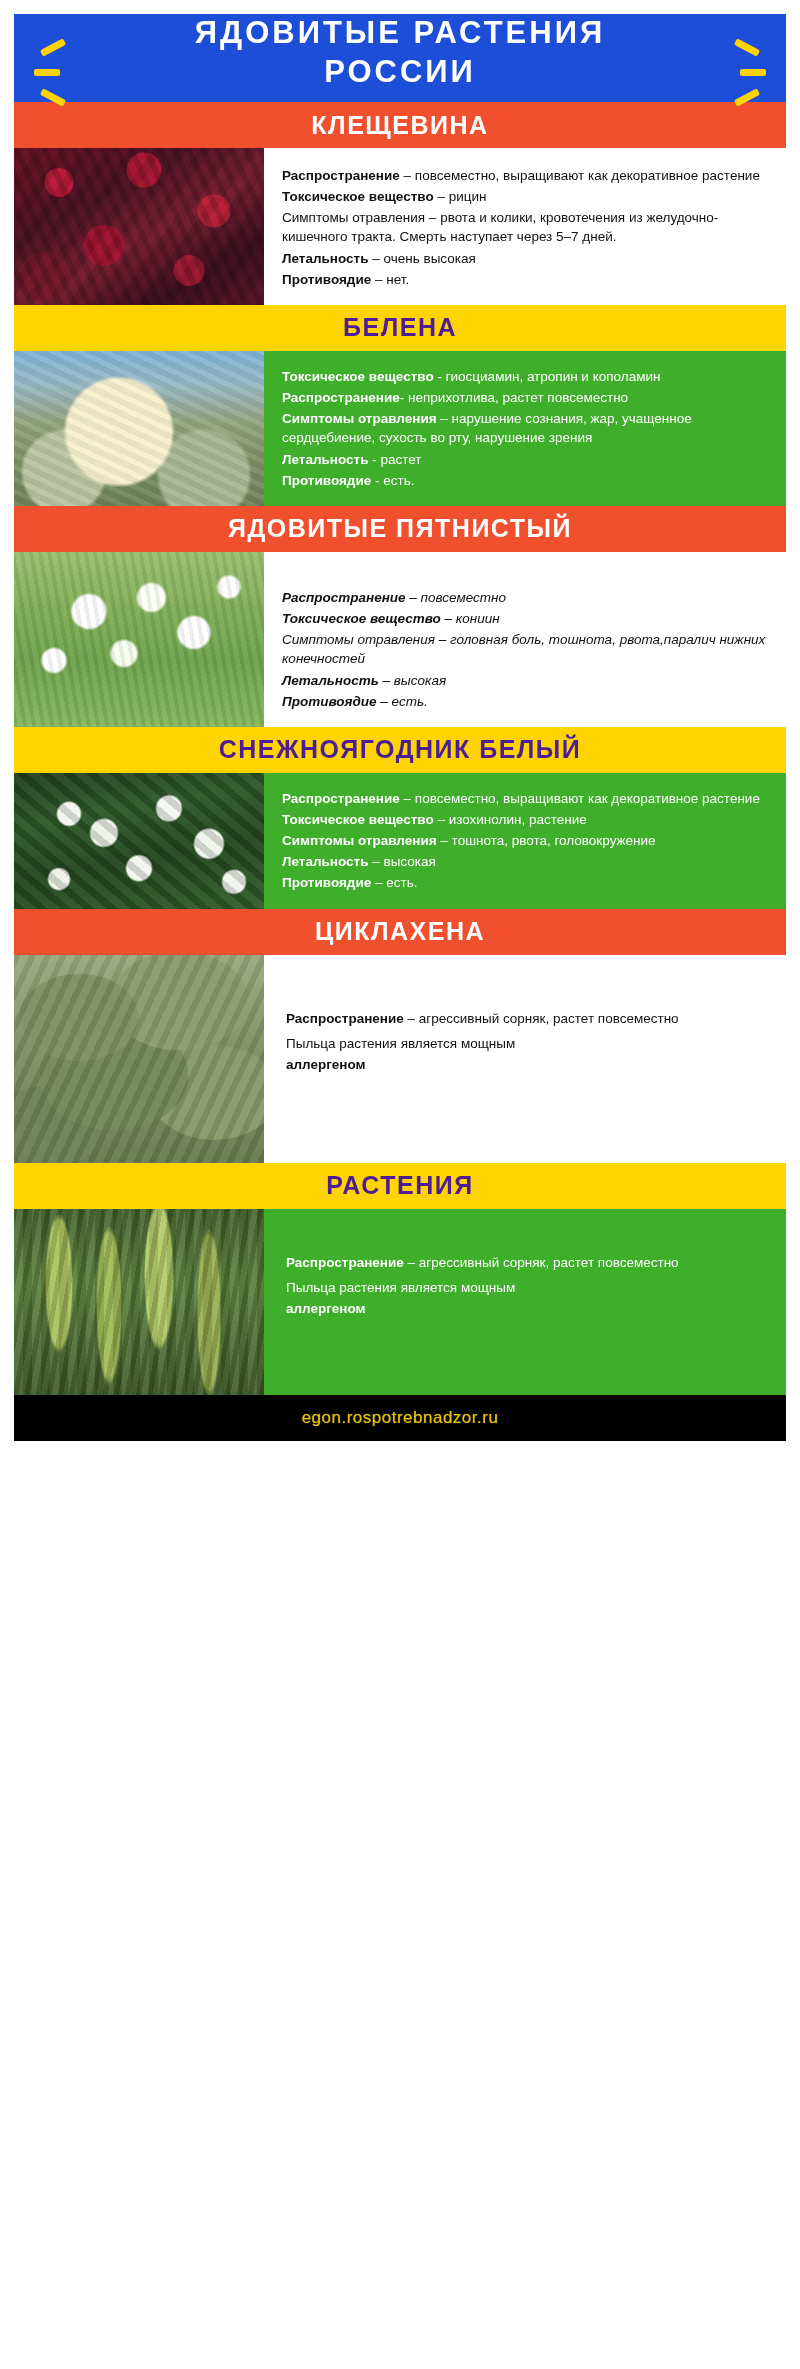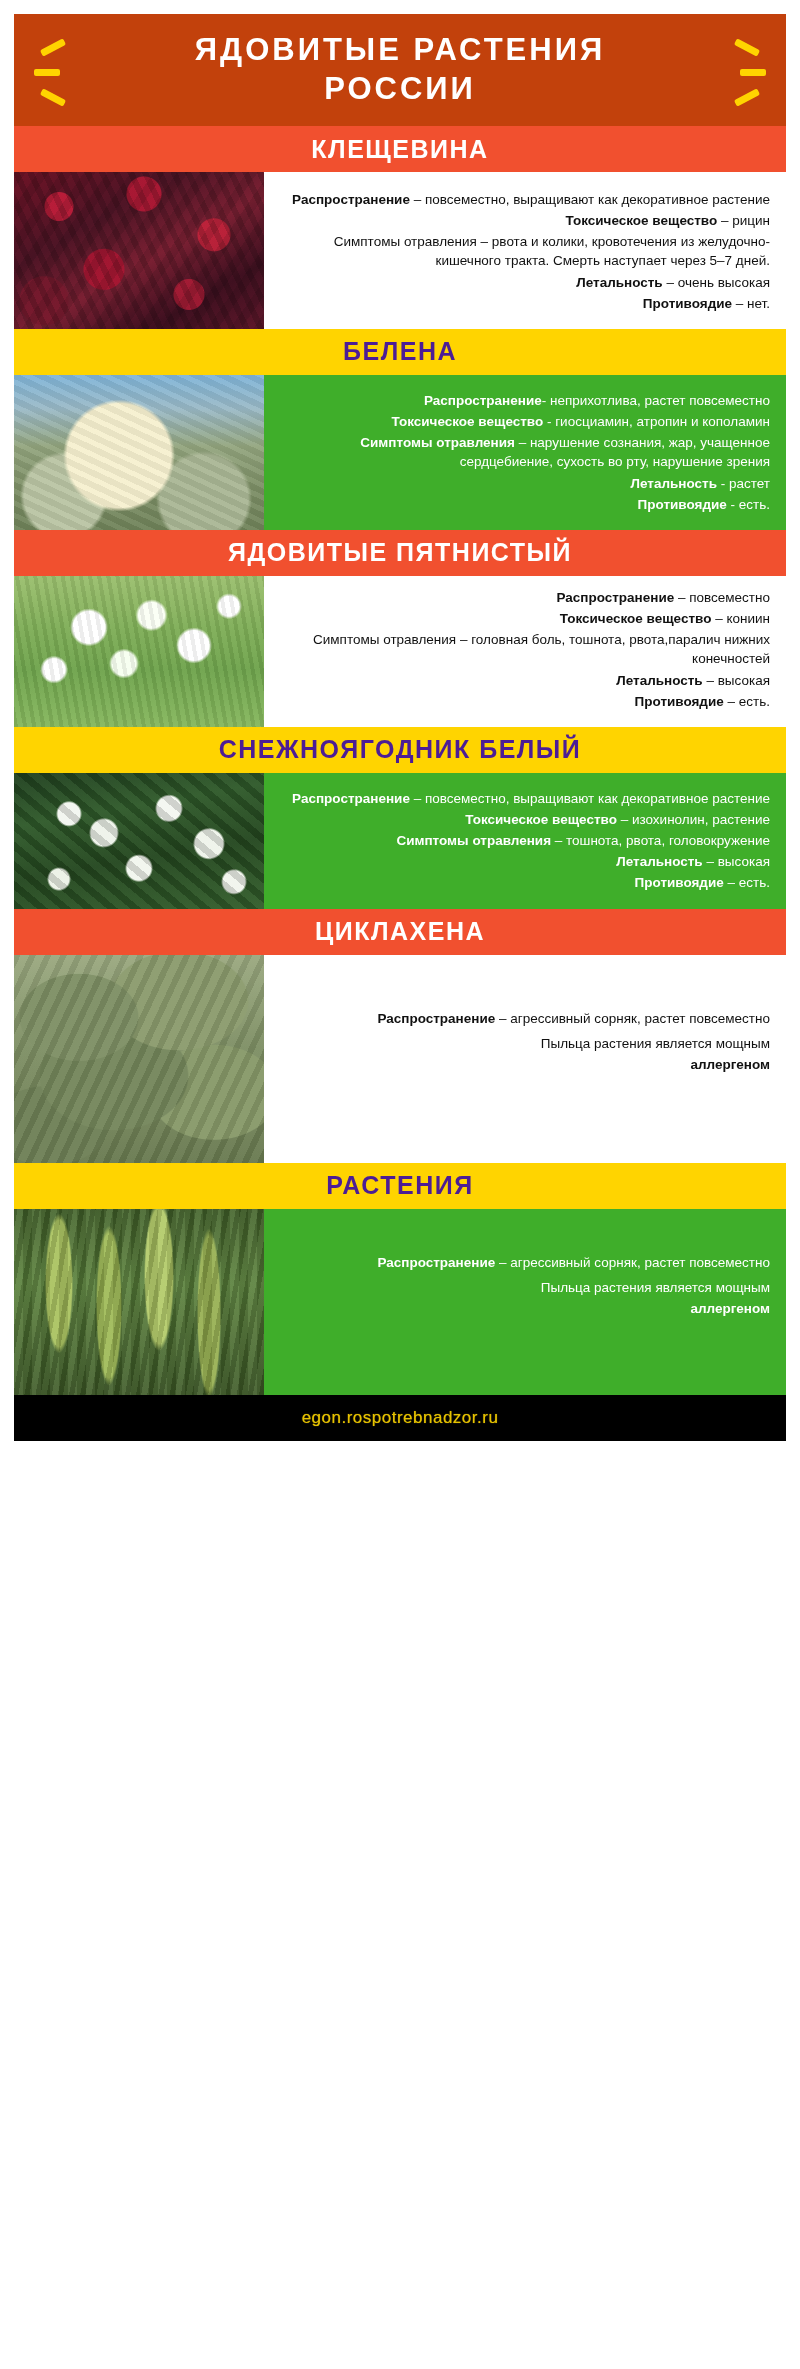--- a/index.html
+++ b/index.html
@@ -15,25 +15,24 @@
   .page {
     width: 800px;
     min-height: 2369px;
     position: relative;
     background: #ffffff;
     box-sizing: border-box;
     padding: 14px 14px 0 14px;
   }
   
   .header {
-    background: #c2410c;
-    height: 112px;
+    background: #1d4ed8;
+    height: 88px;
     position: relative;
     display: flex;
-    align-items: center;
     justify-content: center;
   }
   .header-title {
     color: #ffffff;
     font-weight: bold;
     font-size: 31px;
     letter-spacing: 3px;
     line-height: 1.25;
     text-align: center;
     max-width: 560px;
@@ -65,21 +64,20 @@
     letter-spacing: 1.5px;
   }
   .band.orange { background: #f1502f; }
   .band.orange .band-title { color: #ffffff; }
   .band.yellow { background: #ffd400; }
   .band.yellow .band-title { color: #4c1d95; }
 
   .body-row {
     display: flex;
     align-items: stretch;
-    text-align: right;
   }
   .photo {
     width: 250px;
     flex: 0 0 250px;
     position: relative;
     overflow: hidden;
   }
   .info {
     flex: 1 1 auto;
     padding: 14px 16px 14px 18px;
@@ -249,38 +247,38 @@
 
   <div class="section">
     <div class="band yellow">
       <span class="band-title">БЕЛЕНА</span>
     </div>
     <div class="body-row">
       <div class="photo">
         <div class="ph ph-belena"></div>
       </div>
       <div class="info green" style="padding-top:16px;">
+        <p><b>Токсическое вещество</b><span> - гиосциамин, атропин и кополамин</span></p>
         <p><b>Распространение</b><span>- неприхотлива, растет  повсеместно</span></p>
-        <p><b>Токсическое вещество</b><span> - гиосциамин, атропин и кополамин</span></p>
         <p><b>Симптомы отравления</b><span> – нарушение сознания, жар, учащенное сердцебиение, сухость во рту, нарушение зрения</span></p>
         <p><b>Летальность</b><span> - растет</span></p>
         <p><b>Противоядие</b><span> - есть.</span></p>
       </div>
     </div>
   </div>
 
   <div class="section">
     <div class="band orange">
       <span class="band-title">ЯДОВИТЫЕ ПЯТНИСТЫЙ</span>
     </div>
     <div class="body-row">
       <div class="photo">
         <div class="ph ph-boligolov"></div>
       </div>
-      <div class="info white" style="padding-top:12px;">
+      <div class="info white" style="padding-top:36px;font-style:italic;">
         <p><b>Распространение</b><span> –  повсеместно</span></p>
         <p><b>Токсическое вещество</b><span> – кониин</span></p>
         <p><span>Симптомы отравления – головная боль, тошнота, рвота,паралич нижних конечностей</span></p>
         <p><b>Летальность</b><span> – высокая</span></p>
         <p><b>Противоядие</b><span> – есть.</span></p>
       </div>
     </div>
   </div>
 
   <div class="section">

